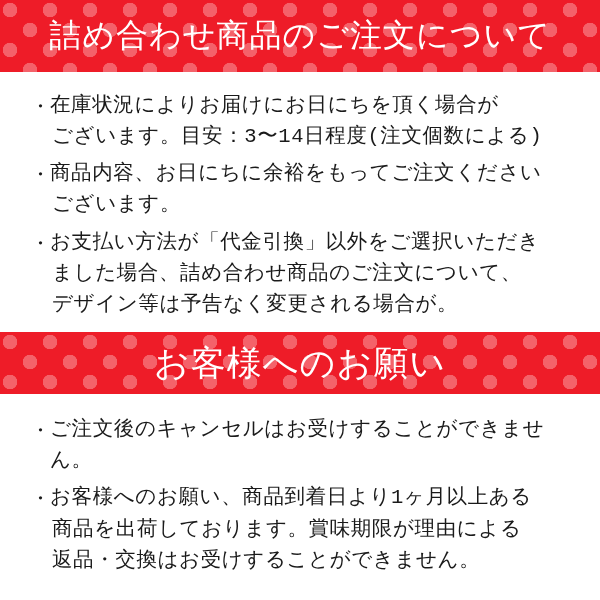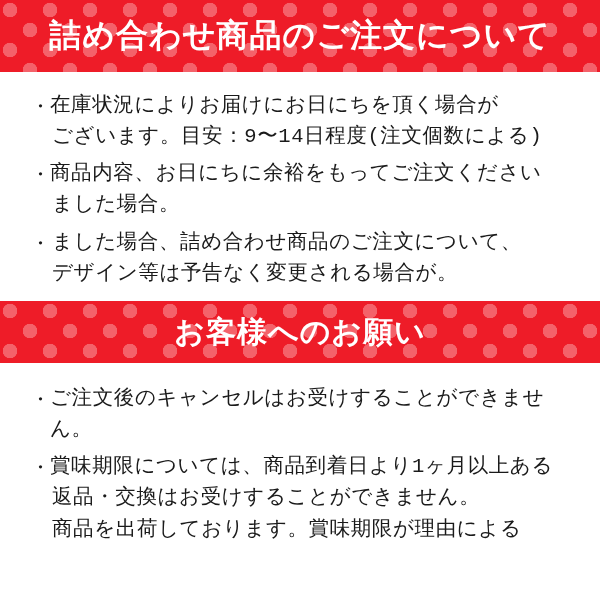--- a/index.html
+++ b/index.html
@@ -35,30 +35,30 @@
   }
   .banner-1 {
     height: 72px;
     margin-top: 0;
   }
   .banner-2 {
     height: 62px;
   }
   .banner-title {
     color: #ffffff;
-    font-weight: bold;
+    font-weight: normal;
     letter-spacing: 1px;
     text-align: left;
     line-height: 1.1;
   }
   .banner-1 .banner-title {
     font-size: 32px;
   }
   .banner-2 .banner-title {
-    font-size: 30px;
+    font-size: 35px;
   }
   .body-block {
     padding: 18px 24px 6px 30px;
     box-sizing: border-box;
   }
   .body-block.second {
     padding-top: 20px;
   }
   .bullet-list {
     list-style: none;
@@ -100,35 +100,36 @@
     <div class="banner-title">詰め合わせ商品のご注文について</div>
   </div>
 
   <div class="body-block">
     <ul class="bullet-list">
 
       <li class="bullet-item">
         <span class="bullet-mark">・</span>
         <span class="bullet-text">
           <span>在庫状況によりお届けにお日にちを頂く場合が</span>
-          <span class="cont">ございます。目安：9〜14日程度(注文個数による)</span>
+          <span class="cont">ございます。目安：3〜14日程度(注文個数による)</span>
         </span>
       </li>
 
       <li class="bullet-item">
         <span class="bullet-mark">・</span>
         <span class="bullet-text">
           <span>商品内容、お日にちに余裕をもってご注文ください</span>
-          <span class="cont">ました場合。</span>
+          <span class="cont">ございます。</span>
         </span>
       </li>
 
       <li class="bullet-item">
         <span class="bullet-mark">・</span>
         <span class="bullet-text">
+          <span>お支払い方法が「代金引換」以外をご選択いただき</span>
           <span class="cont">ました場合、詰め合わせ商品のご注文について、</span>
           <span class="cont">デザイン等は予告なく変更される場合が。</span>
         </span>
       </li>
 
     </ul>
   </div>
 
   <div class="banner banner-2">
     <div class="banner-title">お客様へのお願い</div>
@@ -140,22 +141,22 @@
       <li class="bullet-item">
         <span class="bullet-mark">・</span>
         <span class="bullet-text">
           <span>ご注文後のキャンセルはお受けすることができません。</span>
         </span>
       </li>
 
       <li class="bullet-item">
         <span class="bullet-mark">・</span>
         <span class="bullet-text">
-          <span>賞味期限については、商品到着日より1ヶ月以上ある</span>
+          <span>お客様へのお願い、商品到着日より1ヶ月以上ある</span>
+          <span class="cont">商品を出荷しております。賞味期限が理由による</span>
           <span class="cont">返品・交換はお受けすることができません。</span>
-          <span class="cont">商品を出荷しております。賞味期限が理由による</span>
         </span>
       </li>
 
     </ul>
   </div>
 
 </div>
 
 </body></html>

